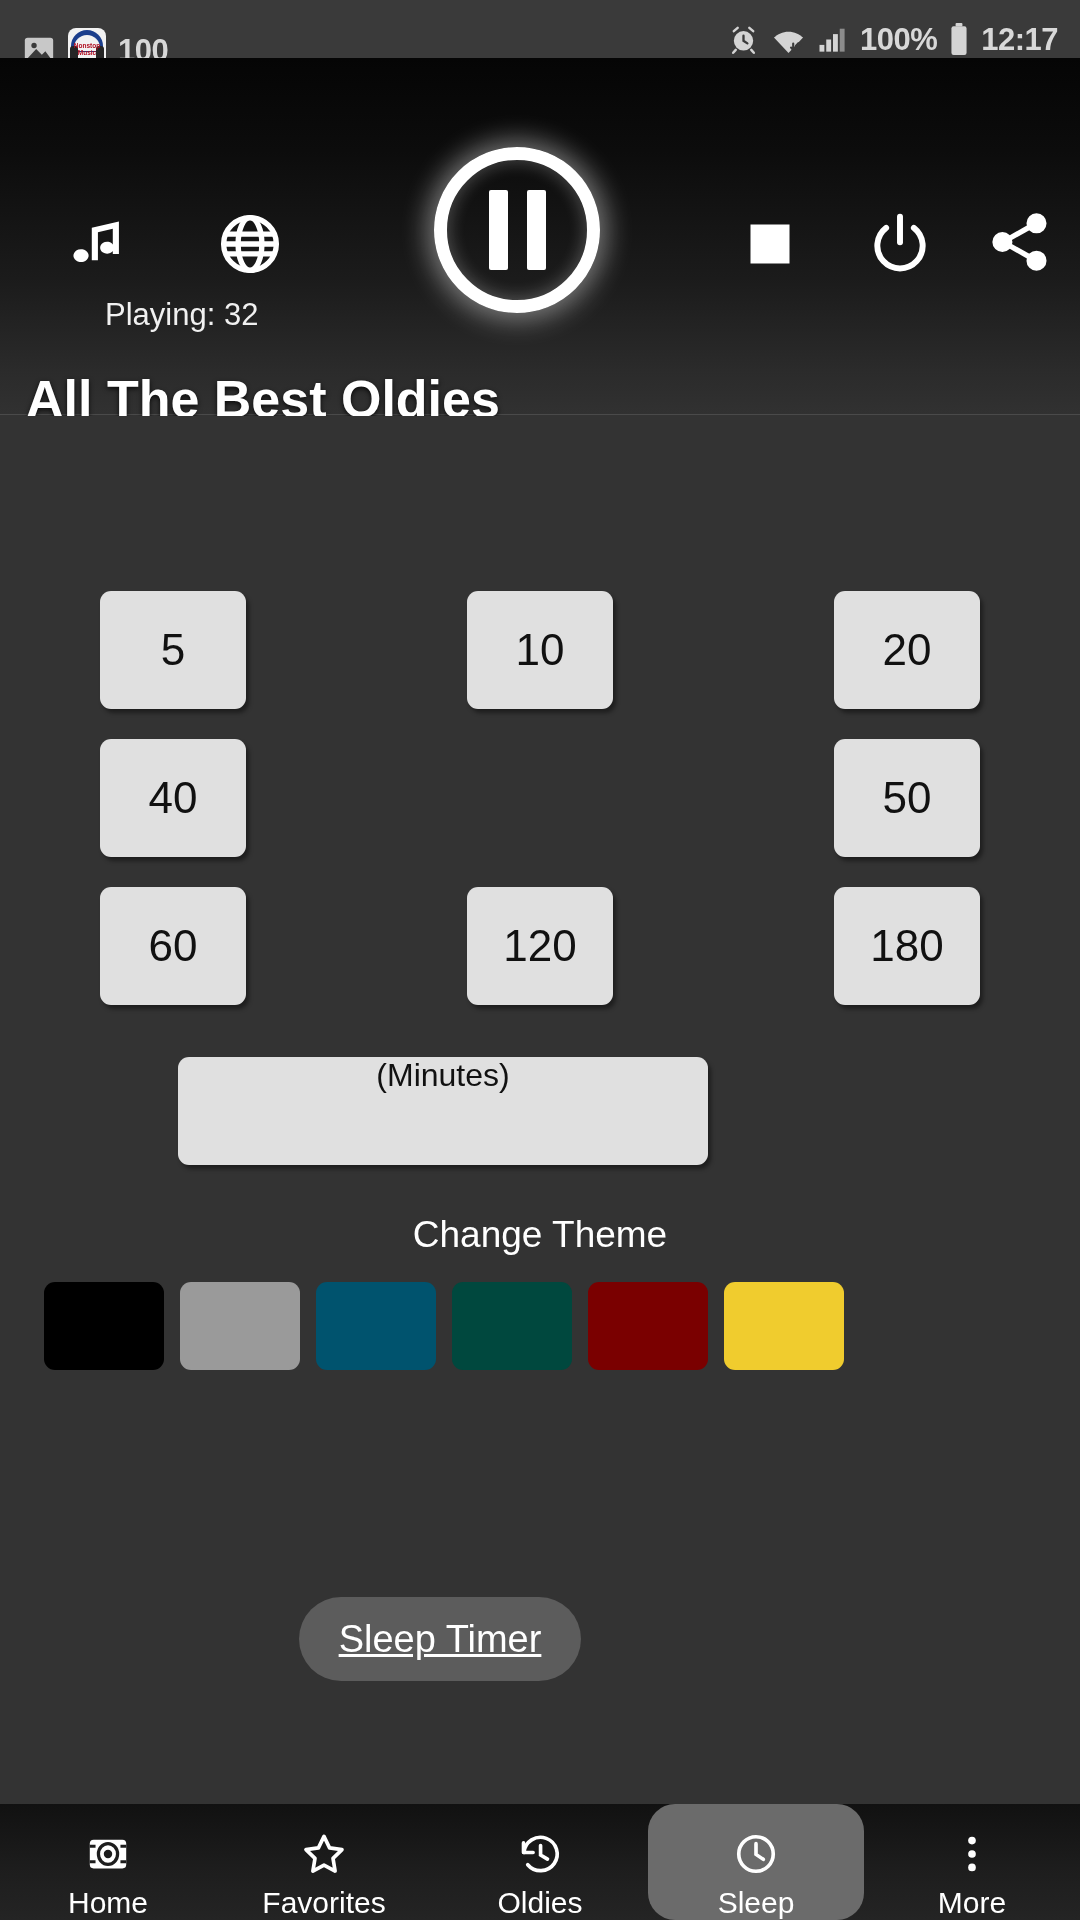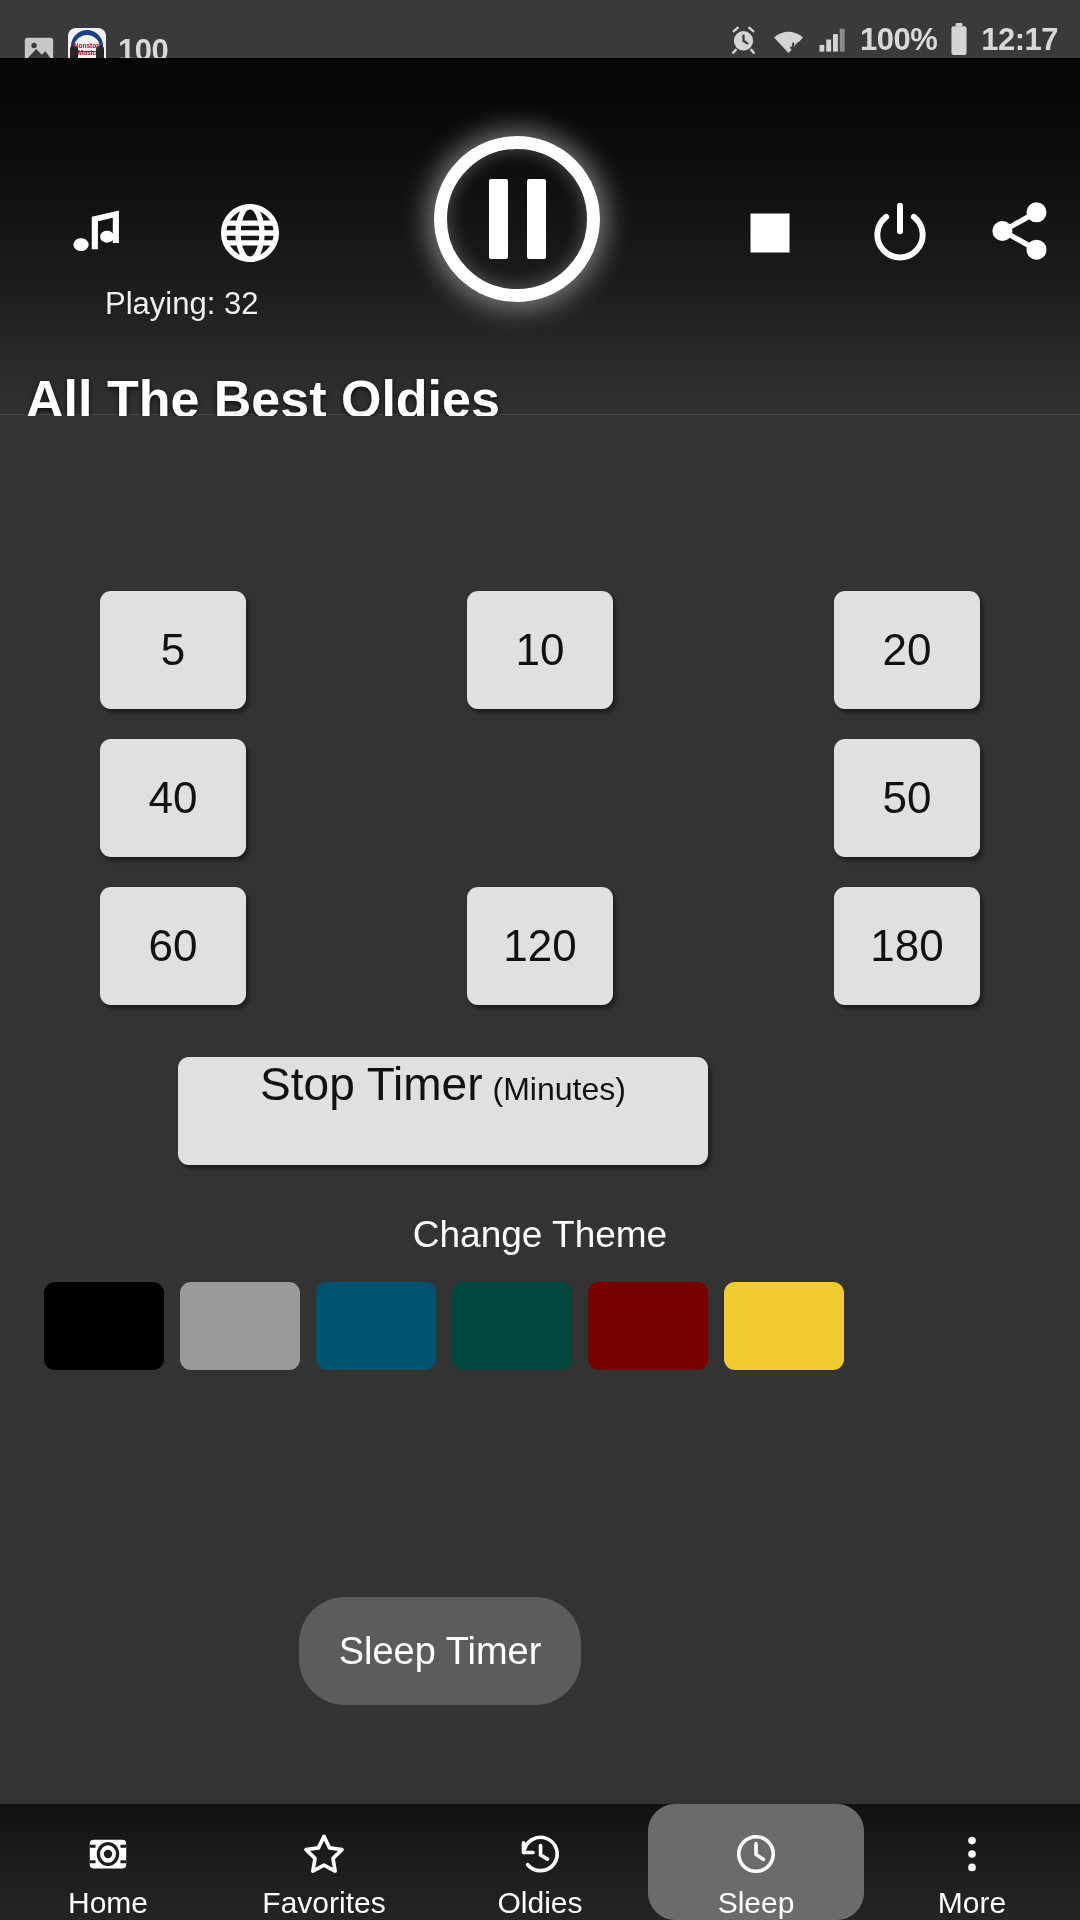--- a/index.html
+++ b/index.html
@@ -45,21 +45,21 @@
     color:#b00b1e; text-align:center; line-height:1.05; margin-top:5px;
     font-family:"Liberation Sans", sans-serif;
   }
 
   
   .player{
     position:absolute; top:58px; left:0; width:1080px; height:357px;
     background:linear-gradient(to bottom,#050505 0%,#0c0c0c 26%,#1b1b1b 62%,#2b2b2b 88%,#313131 100%);
     border-bottom:1px solid #4a4a4a;
   }
-  .ctrl-row{ position:absolute; top:0; left:0; width:1080px; height:250px; }
+  .ctrl-row{ position:absolute; top:11px; left:0; width:1080px; height:250px; }
   .ctrl{ position:absolute; display:flex; align-items:center; justify-content:center; cursor:pointer; }
 
   .music-ico{ left:50px; top:130px; width:90px; height:90px; }
   .globe-ico{ left:205px; top:130px; width:90px; height:90px; }
   .stop-ico { left:725px; top:130px; width:90px; height:90px; }
   .power-ico{ left:855px; top:130px; width:90px; height:90px; }
   .share-ico{ left:975px; top:128px; width:90px; height:90px; }
 
   .playing-label{
     position:absolute; left:105px; top:228px;
@@ -116,23 +116,23 @@
   .swatch-row{
     position:absolute; top:866px; left:44px; width:992px;
     display:flex; gap:0;
   }
   .swatch{
     width:120px; height:88px; border-radius:11px; margin-right:16px; cursor:pointer;
   }
 
   .sleep-toast{
     position:absolute; top:1181px; left:299px;
-    width:282px; height:108px; border-radius:46px;
+    width:282px; height:84px; border-radius:46px;
     background:#5c5c5c; display:flex; align-items:center; justify-content:center;
-    color:#ffffff; font-size:38px; cursor:pointer;
+    color:#ffffff; font-size:38px; cursor:pointer;text-decoration:underline;
   }
 
   
   .bottomnav{
     position:absolute; bottom:0; left:0; width:1080px; height:116px;
     background:linear-gradient(to bottom,#111111 0%,#1d1d1d 55%,#242424 100%);
     display:flex;
   }
   .navitem{
     flex:1; display:flex; flex-direction:column; align-items:center;
@@ -271,21 +271,20 @@
         <button class="tbtn">50</button>
       </div>
       <div class="grid-row">
         <button class="tbtn">60</button>
         <button class="tbtn">120</button>
         <button class="tbtn">180</button>
       </div>
     </div>
 
     <button class="stop-timer">
-      <span class="big">Stop Timer</span>
       <span class="small">(Minutes)</span>
     </button>
 
     <div class="theme-label">Change Theme</div>
 
     <div class="swatch-row">
       <div class="swatch" style="background: rgb(0, 0, 0);"></div>
       <div class="swatch" style="background: rgb(154, 154, 154);"></div>
       <div class="swatch" style="background: rgb(0, 83, 110);"></div>
       <div class="swatch" style="background: rgb(0, 72, 62);"></div>

